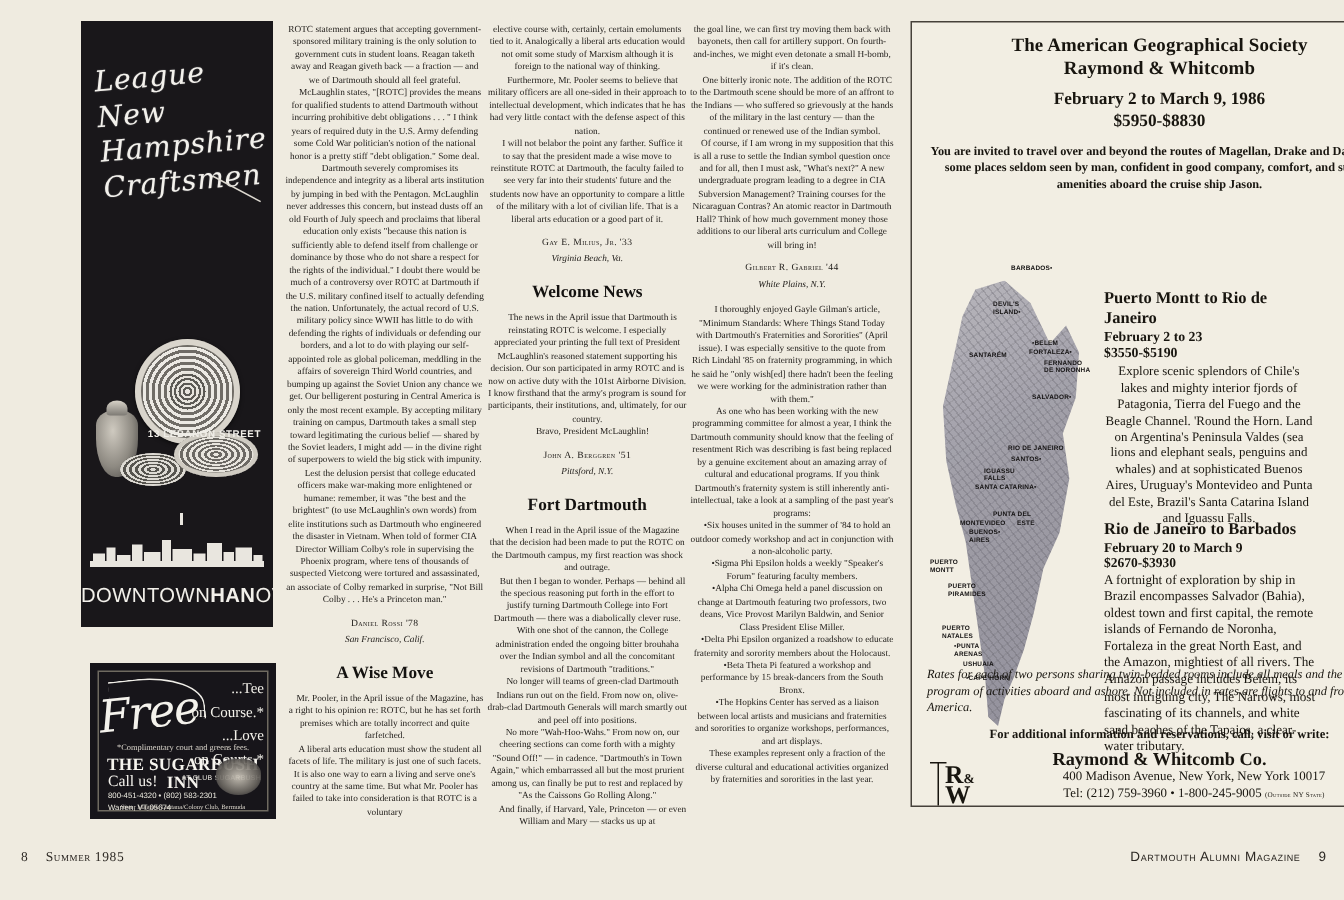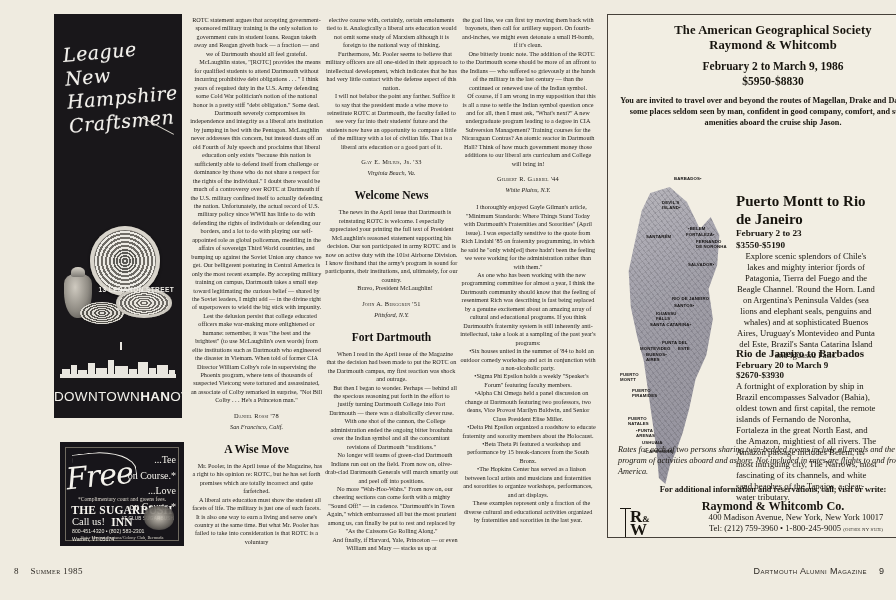--- a/index.html
+++ b/index.html
@@ -346,21 +346,21 @@
   }
   .leg {
     position: absolute;
     left: 128px;
     width: 140px;
     font-size: 8.6px;
     line-height: 1.27;
   }
   .leg-title {
     font-weight: bold;
-    font-size: 15px;
+    font-size: 11px;
     line-height: 1.18;
   }
   .leg-sub {
     font-weight: bold;
     font-size: 9.2px;
     line-height: 1.25;
   }
   .leg-body { text-align: center; }
   .leg2 {
     position: absolute;

